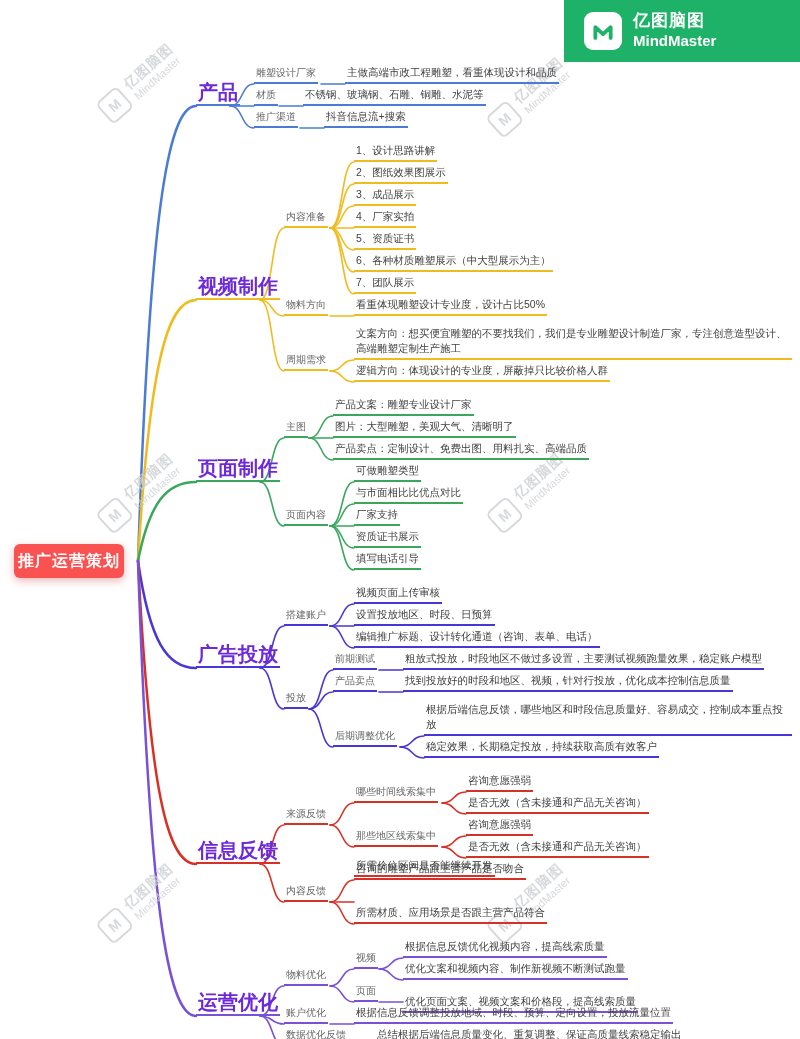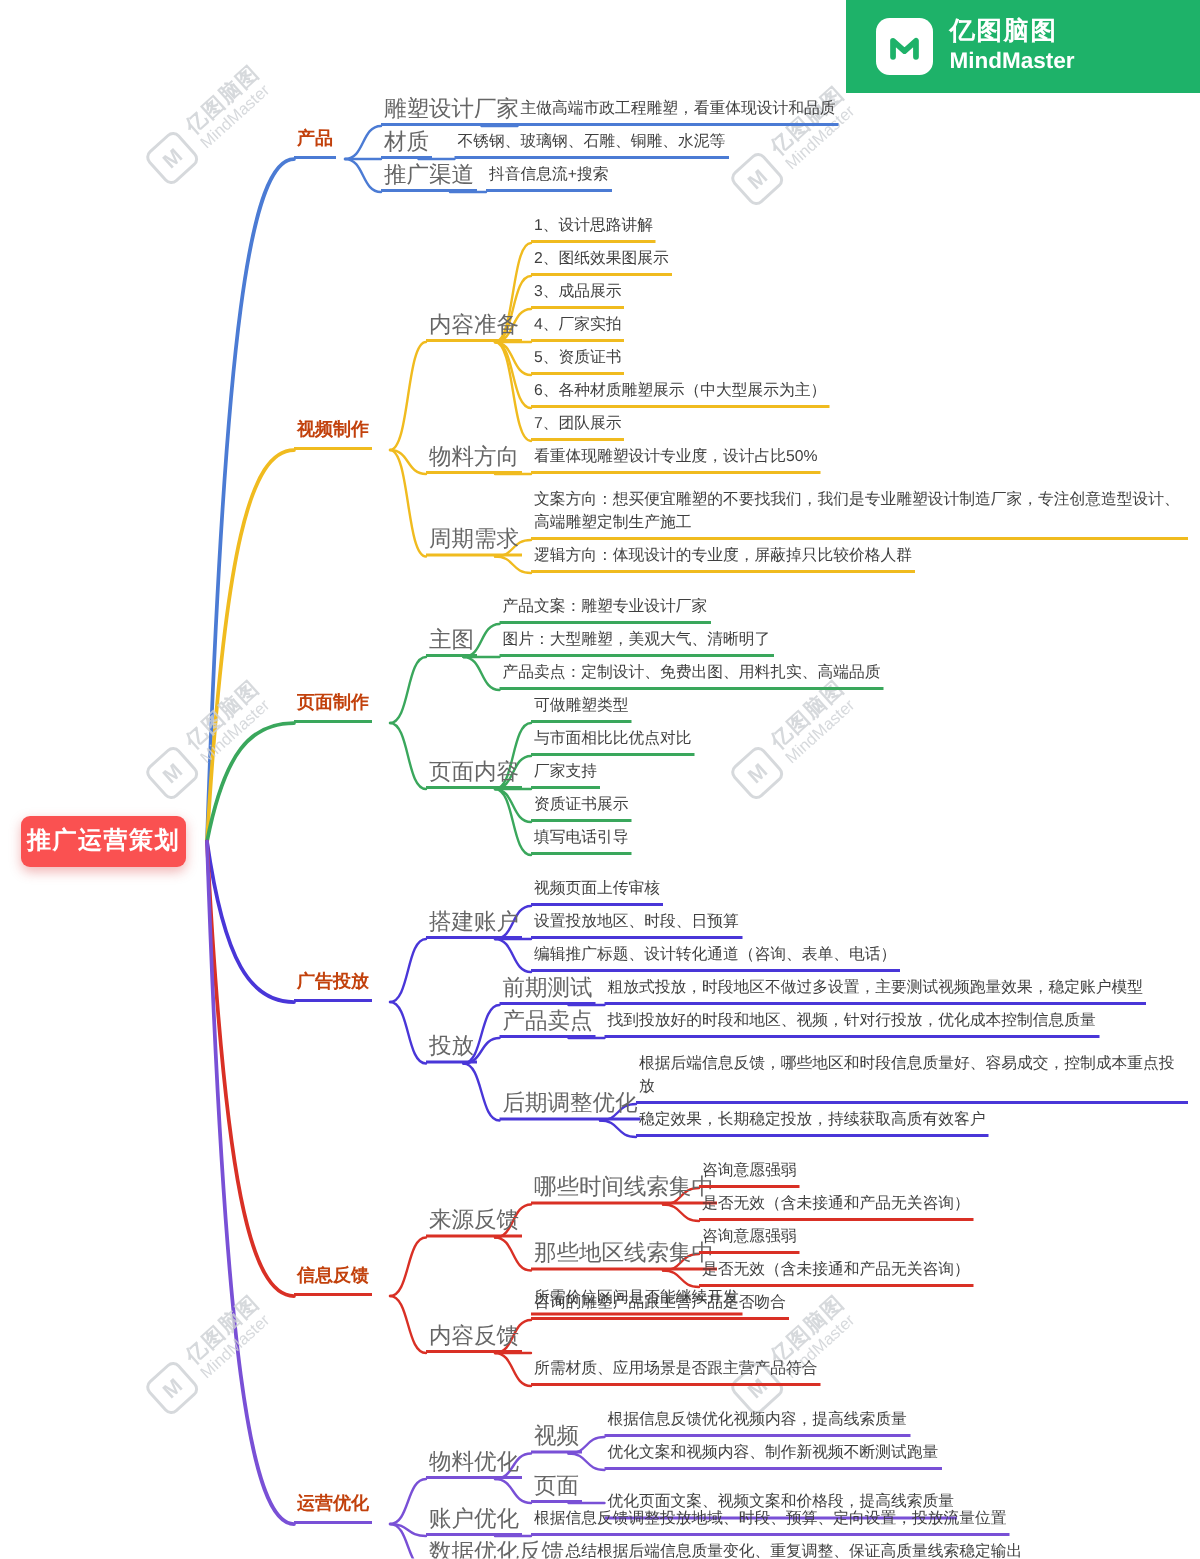--- a/index.html
+++ b/index.html
@@ -41,25 +41,25 @@
   .wm-en{font-size:11px;}
 
   
   .node{position:absolute;white-space:nowrap;z-index:10;cursor:default;box-sizing:border-box;}
   .root{
     color:#ffffff;font-weight:bold;font-size:16px;letter-spacing:1px;
     height:34px;line-height:34px;padding:0 4px;border-radius:6px;
     box-shadow:0 3px 8px rgba(214,48,48,.35);
   }
   .lvl1{
-    font-size:12px;font-weight:bold;color:#c2410c;
+    font-size:20px;font-weight:bold;color:#6d28d9;
     line-height:19px;padding:0 2px 2px 2px;border-bottom:2px solid #0ea5e9;
   }
   .lbl{
-    font-size:15px;color:#666666;
+    font-size:10px;color:#666666;
     line-height:15px;padding:0 2px 2px 2px;border-bottom:2px solid #0f172a;
   }
   .leaf{
     font-size:10.5px;color:#3f3f3f;
     line-height:15px;padding:0 2px 2px 2px;border-bottom:2px solid #999;
   }
   .wrap{white-space:normal;word-break:break-all;}
 </style>
 </head>
 <body>

